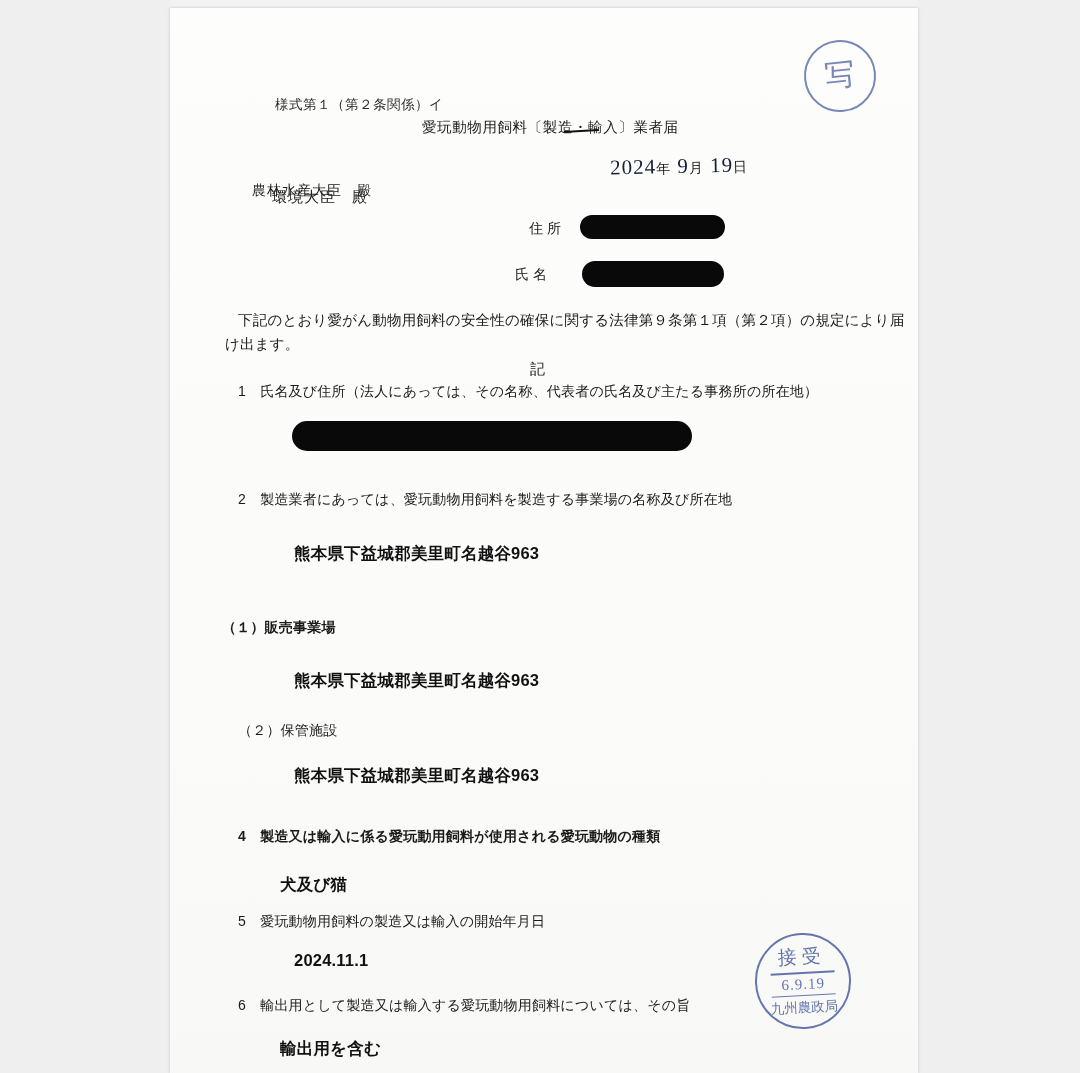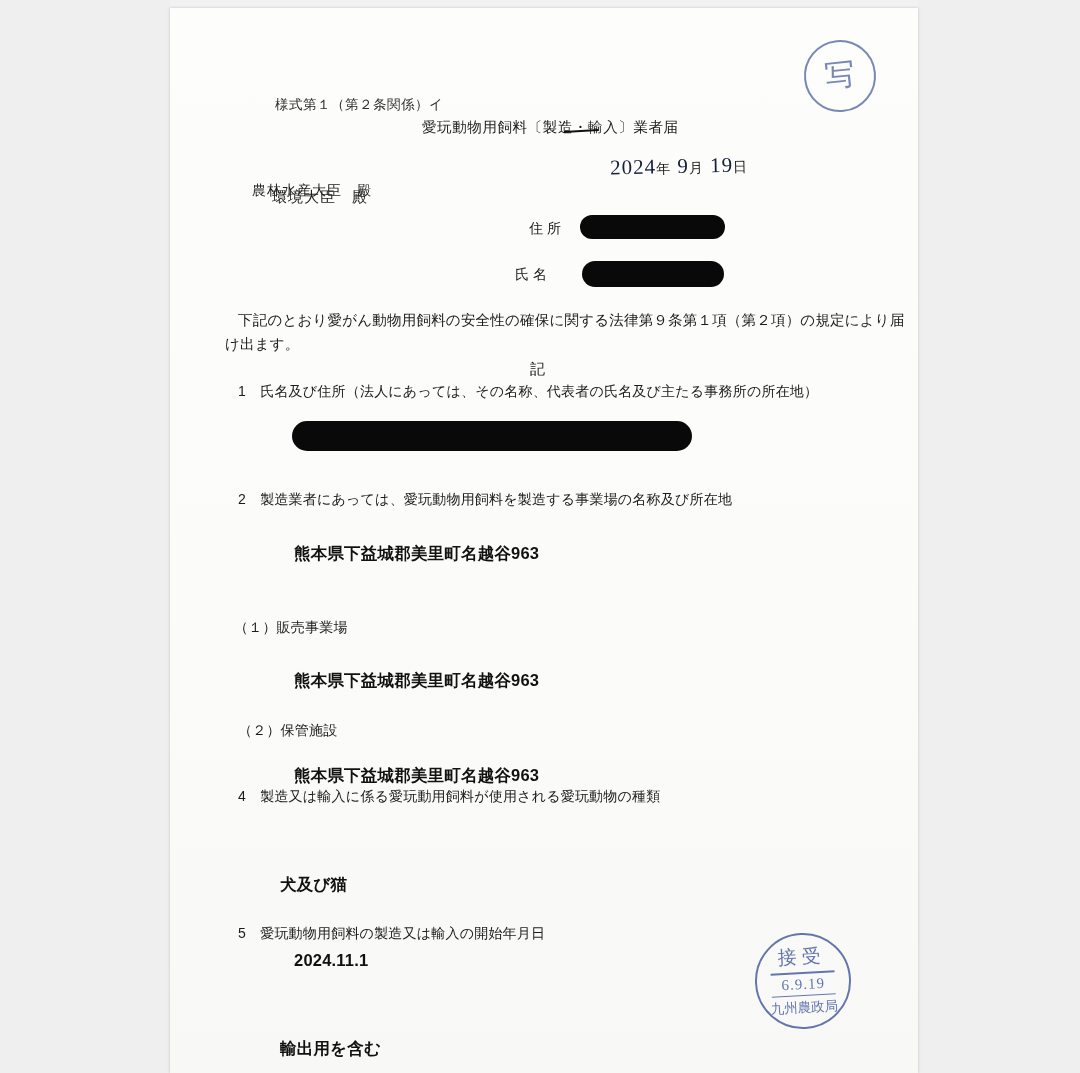--- a/index.html
+++ b/index.html
@@ -92,24 +92,24 @@
   .hand-date span.small { font-size: 14px; font-family: "Liberation Sans", sans-serif; color:#1b1b1b; }
 
   .body-1 { left: 68px; top: 303px; font-size: 14.5px; letter-spacing: 0.2px; font-family: Liberation Mono, monospace; }
   .body-2 { left: 55px; top: 327px; font-size: 14.5px; letter-spacing: 0.2px; }
   .ki { left: 360px; top: 352px; font-size: 15px; letter-spacing: 1px; }
 
   .item { font-size: 14px; letter-spacing: 0.2px; }
   .item-1 { left: 68px; top: 375px; }
   .item-2 { left: 68px; top: 483px; }
   .item-3 { left: 68px; top: 590px; }
-  .item-3b { left: 64px; top: 611px; }
+  .item-3b { left: 52px; top: 611px; font-weight: bold; }
   .item-3c { left: 68px; top: 714px; }
-  .item-4 { left: 68px; top: 780px; }
-  .item-5 { left: 68px; top: 905px; margin-top: 12px; }
+  .item-4 { left: 68px; top: 820px; font-weight: bold; }
+  .item-5 { left: 68px; top: 905px; }
   .item-6 { left: 68px; top: 989px; }
 
   .ans {
     font-size: 16.5px;
     font-weight: bold;
     letter-spacing: 0.2px;
     color: #111;
   }
   .ans-factory { left: 124px; top: 535px; }
   .ans-sales { left: 124px; top: 662px; }
@@ -200,20 +200,21 @@
       <div class="txt ans ans-sales">熊本県下益城郡美里町名越谷963</div>
       <div class="txt item item-3c">（２）保管施設</div>
       <div class="txt ans ans-storage">熊本県下益城郡美里町名越谷963</div>
 
       <div class="txt item item-4"><span>4</span>　<span>製造又は輸入に係る愛玩動用飼料が使用される愛玩動物の種類</span></div>
       <div class="txt ans ans-animals">犬及び猫</div>
 
       <div class="txt item item-5"><span>5</span>　<span>愛玩動物用飼料の製造又は輸入の開始年月日</span></div>
       <div class="txt ans ans-date">2024.11.1</div>
 
+      <div class="txt item item-6"><span>6</span>　<span>輸出用として製造又は輸入する愛玩動物用飼料については、その旨</span></div>
       <div class="txt ans ans-export">輸出用を含む</div>
 
       <div class="stamp-utsushi">写</div>
 
       <div class="stamp-receipt">
         <div class="line1">接受</div>
         <div class="bar"></div>
         <div class="line2">6.9.19</div>
         <div class="bar2"></div>
         <div class="line3">九州農政局</div>

